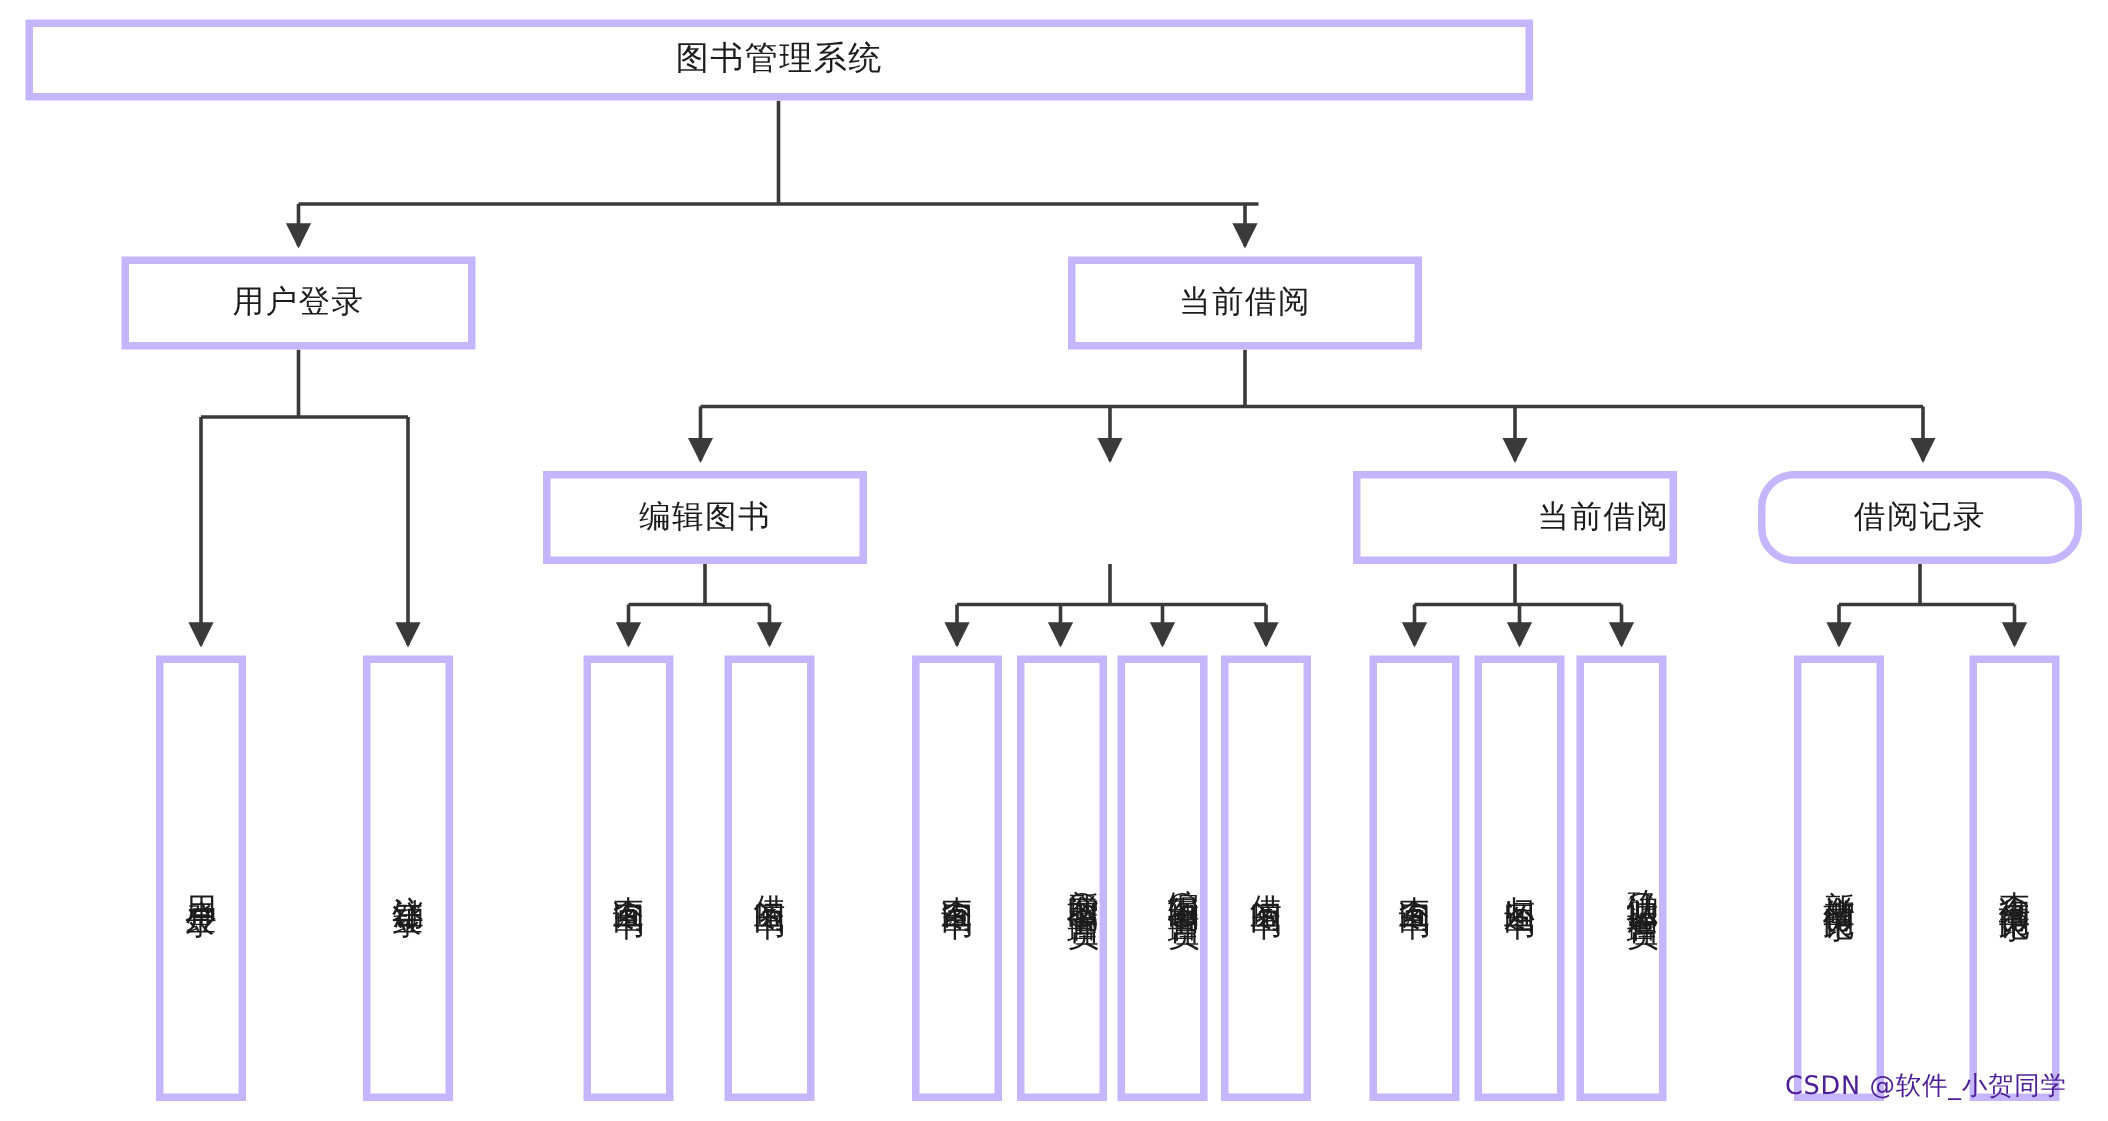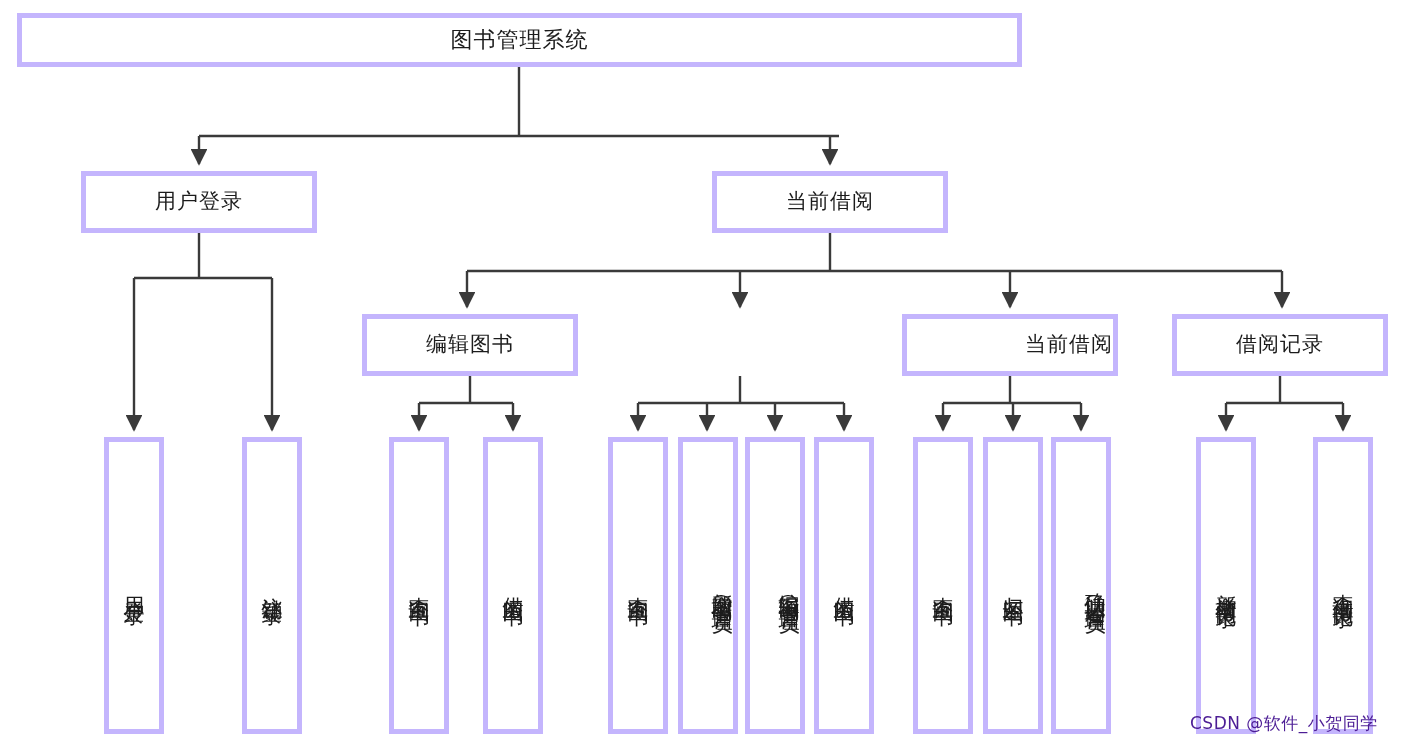--- a/index.html
+++ b/index.html
@@ -138,21 +138,21 @@
   <div class="node node-h" style="left:712px; top:171px; width:236px; height:62px;">
     <span>当前借阅</span>
   </div>
 
   <div class="node node-h" style="left:362px; top:314px; width:216px; height:62px;">
     <span>编辑图书</span>
   </div>
   <div class="node node-h" style="left:902px; top:314px; width:216px; height:62px;justify-content:flex-end;">
     <span>当前借阅</span>
   </div>
-  <div class="node node-h" style="left:1172px; top:314px; width:216px; height:62px;">
+  <div class="node node-h" style="left:1172px; top:314px; width:216px; height:62px;border-radius:24px;">
     <span>借阅记录</span>
   </div>
 
   <div class="node node-v center-v" style="left:104px; top:437px; width:60px; height:297px;">
     <span>用户登录</span>
   </div>
   <div class="node node-v center-v" style="left:242px; top:437px; width:60px; height:297px;">
     <span>注销登录</span>
   </div>
   <div class="node node-v center-v" style="left:389px; top:437px; width:60px; height:297px;">

